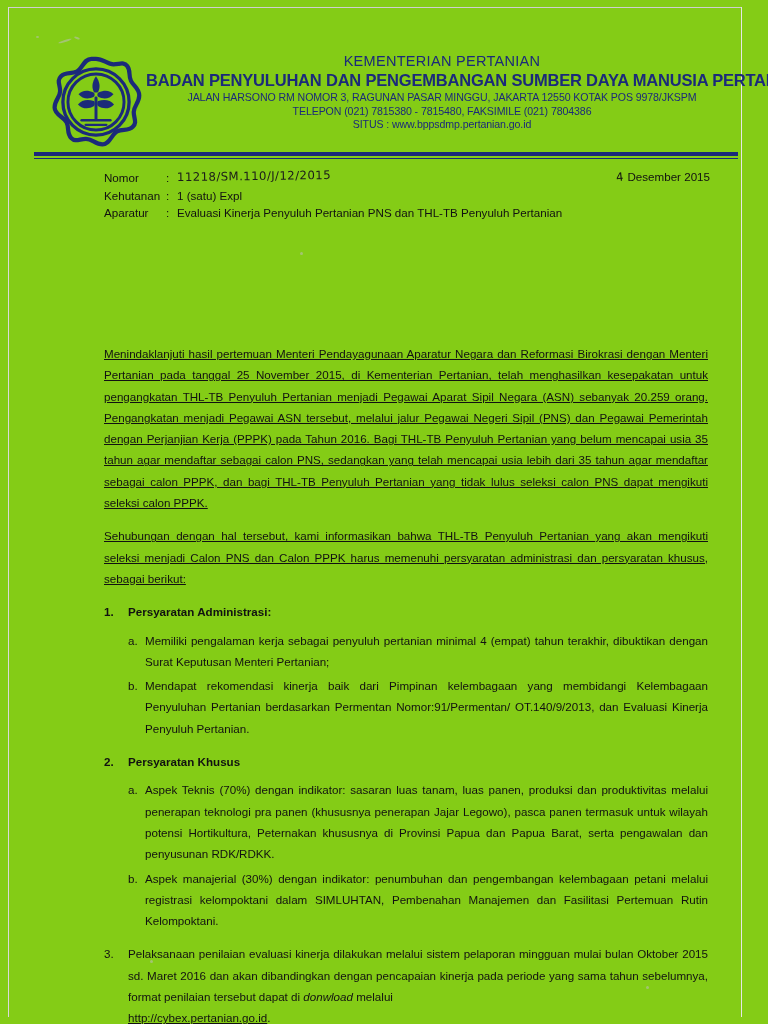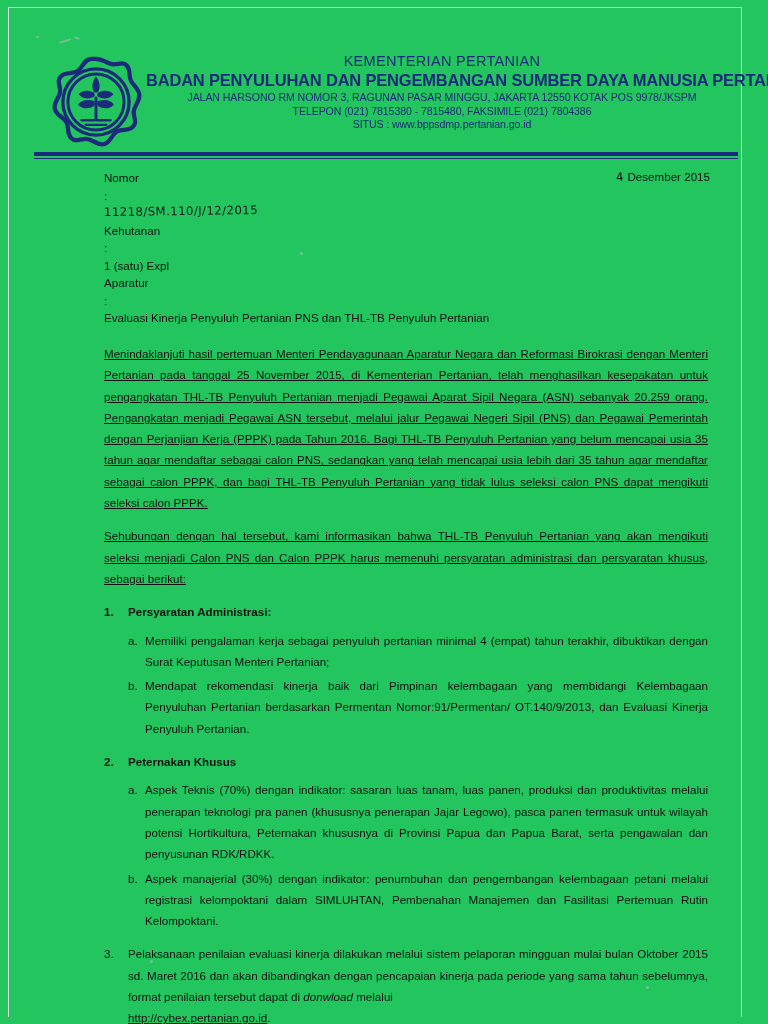--- a/index.html
+++ b/index.html
@@ -13,21 +13,21 @@
     font-family: "Liberation Sans", sans-serif;
     color: #111111;
     overflow: hidden;
     position: relative;
   }
 
   
   .page {
     position: absolute;
     inset: 0;
-    background: #22c55e;
+    background: #84cc16;
   }
   .scan-edge-top {
     position: absolute;
     top: 7px; left: 8px; right: 26px;
     height: 1px;
     background: #cfcfcf;
   }
   .scan-edge-left {
     position: absolute;
     top: 7px; left: 8px;
@@ -98,21 +98,21 @@
     background: #1b2a7a;
   }
 
   
   .meta {
     position: absolute;
     left: 104px; top: 169px;
     font-size: 11.6px;
     line-height: 17.5px;
   }
-  .meta-row { display: flex; flex-direction: column; }
+  .meta-row { display: flex; }
   .meta-label { width: 62px; flex: none; }
   .meta-colon { width: 11px; flex: none; }
   .meta-value-hand {
     font-family: "DejaVu Sans", sans-serif;
     font-size: 11.5px;
     color: #1a1a1a;
     letter-spacing: .4px;
     transform: rotate(-.8deg) scale(1.02);
     transform-origin: left center;
     display: inline-block;
@@ -285,21 +285,21 @@
         <span class="txt">Memiliki pengalaman kerja sebagai penyuluh pertanian minimal 4 (empat) tahun terakhir, dibuktikan dengan Surat Keputusan Menteri Pertanian;</span>
       </div>
       <div class="sub-item">
         <span class="mark">b.</span>
         <span class="txt">Mendapat rekomendasi kinerja baik dari Pimpinan kelembagaan yang membidangi Kelembagaan Penyuluhan Pertanian berdasarkan Permentan Nomor:91/Permentan/ OT.140/9/2013, dan Evaluasi Kinerja Penyuluh Pertanian.</span>
       </div>
     </div>
 
     <div class="num-head">
       <span class="idx">2.</span>
-      <span>Peternakan Khusus</span>
+      <span>Persyaratan Khusus</span>
     </div>
     <div class="sub-list">
       <div class="sub-item">
         <span class="mark">a.</span>
         <span class="txt">Aspek Teknis (70%) dengan indikator: sasaran luas tanam, luas panen, produksi dan produktivitas melalui penerapan teknologi pra panen (khususnya penerapan Jajar Legowo), pasca panen termasuk untuk wilayah potensi Hortikultura, Peternakan khususnya di Provinsi Papua dan Papua Barat, serta pengawalan dan penyusunan RDK/RDKK.</span>
       </div>
       <div class="sub-item">
         <span class="mark">b.</span>
         <span class="txt">Aspek manajerial (30%) dengan indikator: penumbuhan dan pengembangan kelembagaan petani melalui registrasi kelompoktani dalam SIMLUHTAN, Pembenahan Manajemen dan Fasilitasi Pertemuan Rutin Kelompoktani.</span>
       </div>

